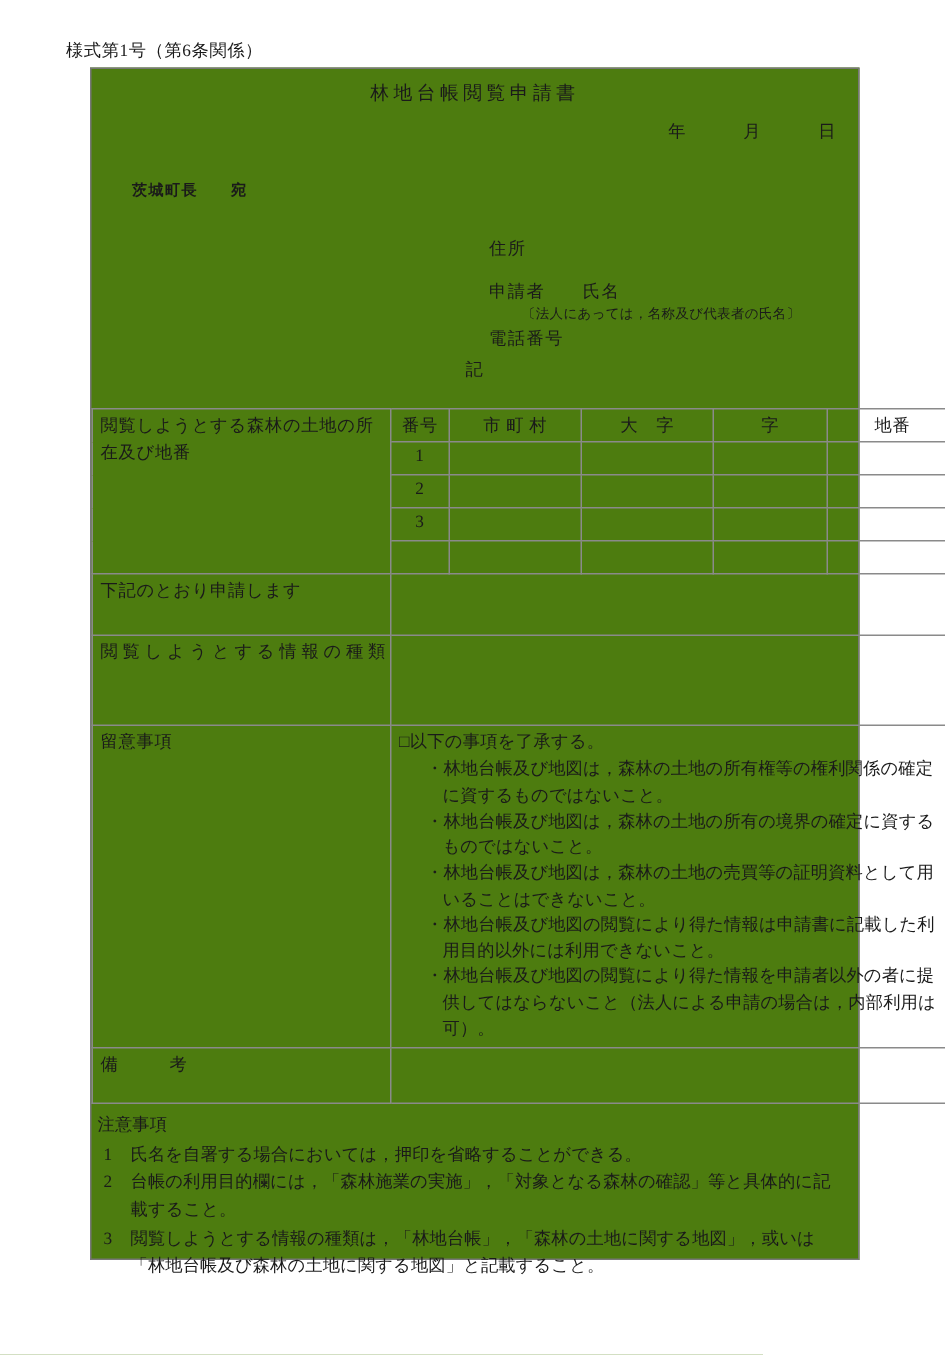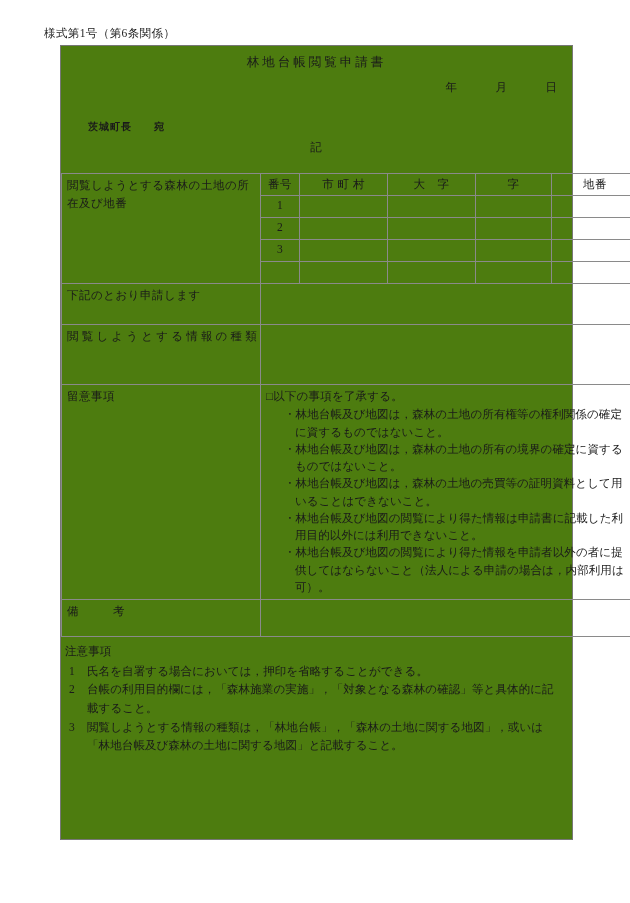--- a/index.html
+++ b/index.html
@@ -200,20 +200,26 @@
 
   <div class="form-no">様式第1号（第6条関係）</div>
 
   <div class="outer-box">
     <div class="inner">
 
       <div class="doc-title">林地台帳閲覧申請書</div>
       <div class="date-line">年　　　月　　　日</div>
       <div class="addressee">茨城町長　　宛</div>
 
+      <div class="applicant-block">
+        <div class="ln">住所</div>
+        <div class="ln tight">申請者　　氏名</div>
+        <div class="note">〔法人にあっては，名称及び代表者の氏名〕</div>
+        <div class="ln last">電話番号</div>
+      </div>
 
       <div class="ki-mark">記</div>
 
       <table class="form-table">
         <tbody>
           <tr>
             <td class="lbl" rowspan="5">閲覧しようとする森林の土地の所在及び地番</td>
             <td class="c-no hdr">番号</td>
             <td class="c-city hdr">市 町 村</td>
             <td class="c-oaza hdr">大　字</td>

